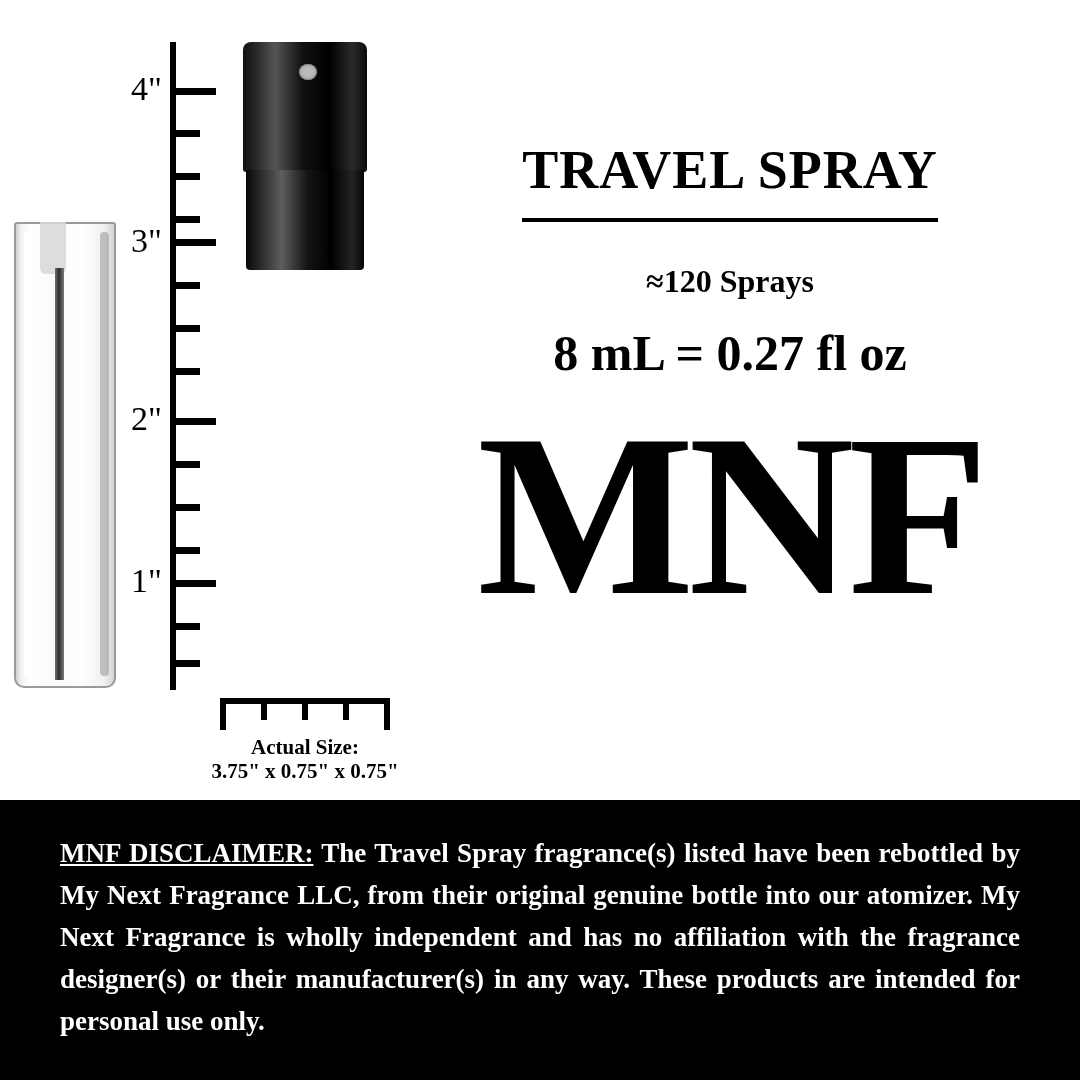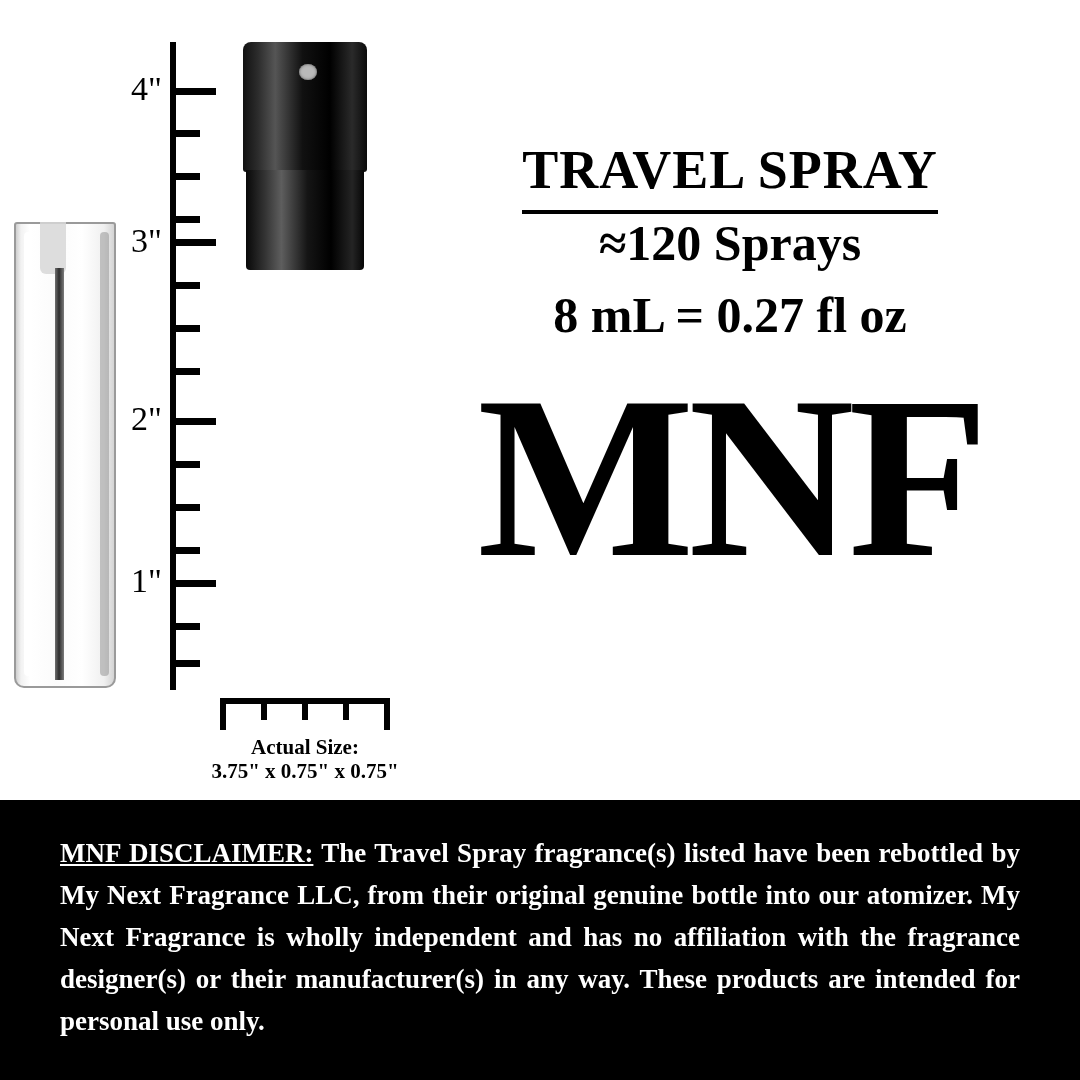--- a/index.html
+++ b/index.html
@@ -175,27 +175,28 @@
     width: 620px;
     text-align: center;
   }
   .title {
     font-family: "Liberation Serif", serif;
     font-size: 54px;
     font-weight: 700;
     letter-spacing: 1px;
     border-bottom: 4px solid #000;
     display: inline-block;
-    padding-bottom: 10px;
+    padding-bottom: 18px;
     line-height: 60px;
   }
   .sprays {
     font-family: "Liberation Serif", serif;
-    font-size: 50px;
+    font-size: 32px;
     font-weight: 700;
+    margin-top: 30px;
     line-height: 58px;
   }
   .volume {
     font-family: "Liberation Serif", serif;
     font-size: 50px;
     font-weight: 700;
     margin-top: 14px;
     line-height: 58px;
   }
   .logo {

